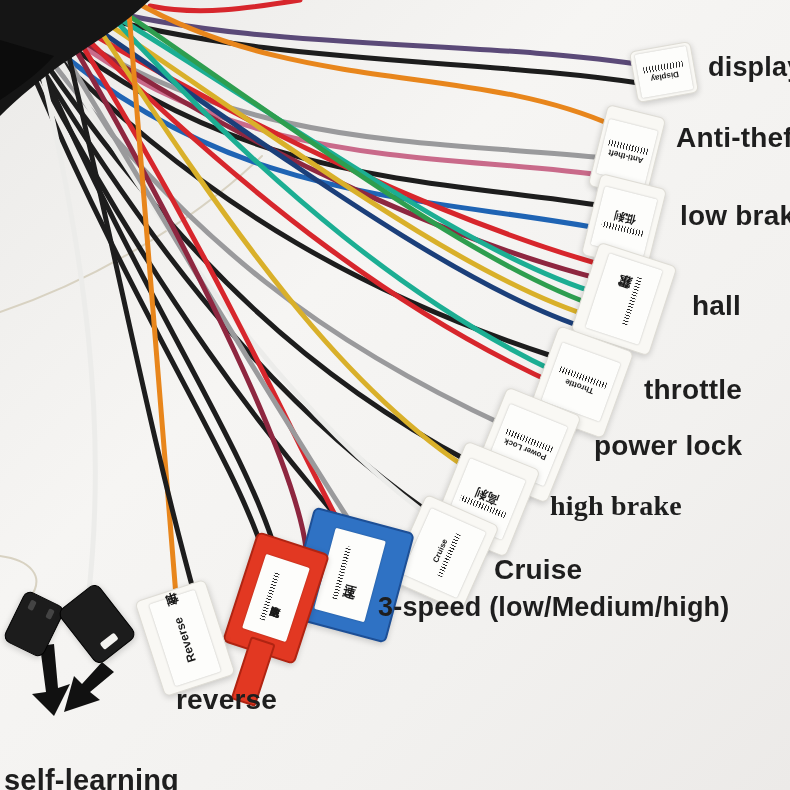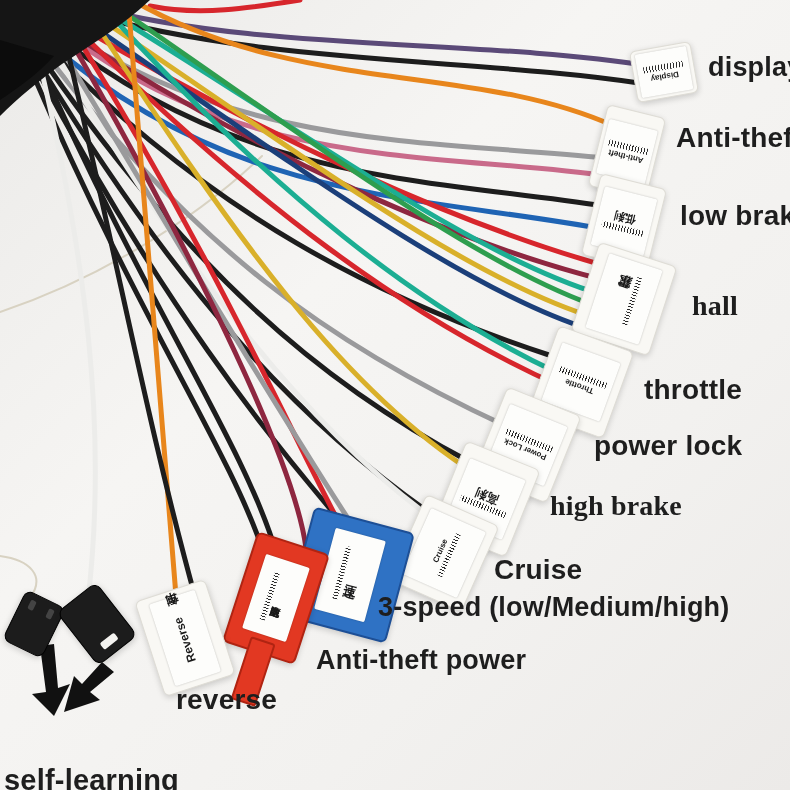--- a/index.html
+++ b/index.html
@@ -175,23 +175,22 @@
     <div class="slot" style="right:8px;top:6px;width:6px;height:10px;background:#444;"></div>
   </div>
 
   <div class="conn body-black" style="left:72px;top:590px;width:48px;height:66px;transform:rotate(-38deg);">
     <div class="slot" style="left:14px;bottom:8px;width:18px;height:8px;"></div>
   </div>
 
   <div class="ann" style="left:708px;top:52px;font-size:27px;">display</div>
   <div class="ann" style="left:676px;top:122px;">Anti-theft</div>
   <div class="ann" style="left:680px;top:200px;">low brake</div>
-  <div class="ann" style="left:692px;top:290px;font-family:Liberation Serif, serif;">hall</div>
+  <div class="ann" style="left:692px;top:290px;">hall</div>
   <div class="ann" style="left:644px;top:374px;">throttle</div>
   <div class="ann" style="left:594px;top:430px;">power lock</div>
   <div class="ann" style="left:550px;top:490px;font-family:Liberation Serif, serif;">high brake</div>
   <div class="ann" style="left:494px;top:554px;">Cruise</div>
   <div class="ann" style="left:378px;top:592px;font-size:27px;">3-speed (low/Medium/high)</div>
-  <div class="ann" style="left:316px;top:645px;font-size:27px;">Anti-theft power</div>
   <div class="ann" style="left:176px;top:684px;">reverse</div>
   <div class="ann" style="left:4px;top:764px;font-size:29px;">self-learning</div>
 
 </div>
 
 </body></html>

